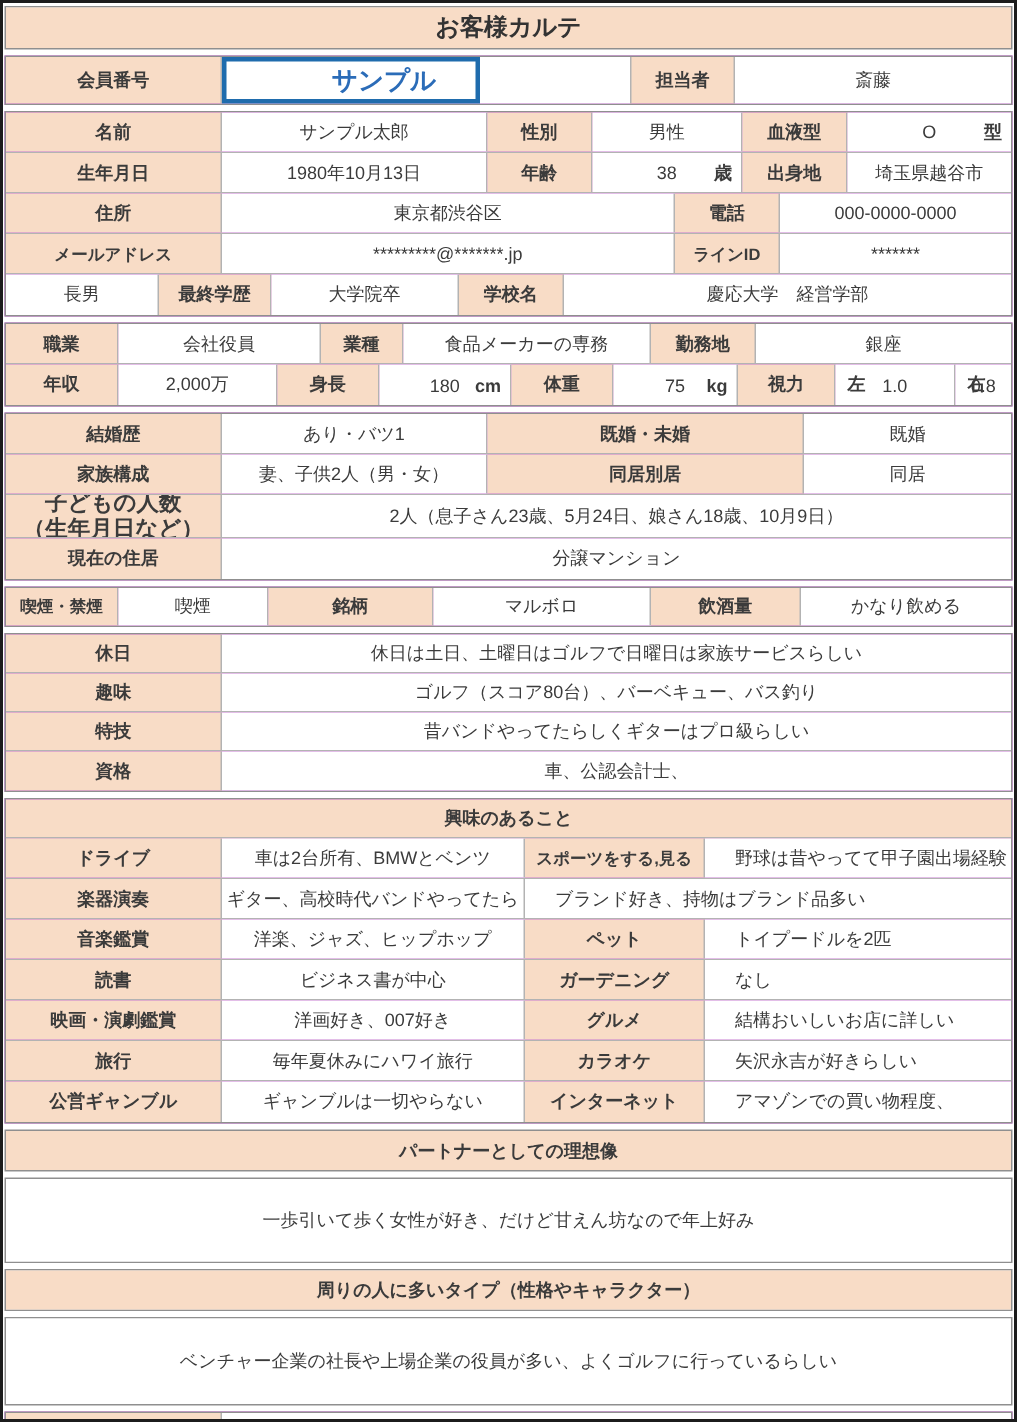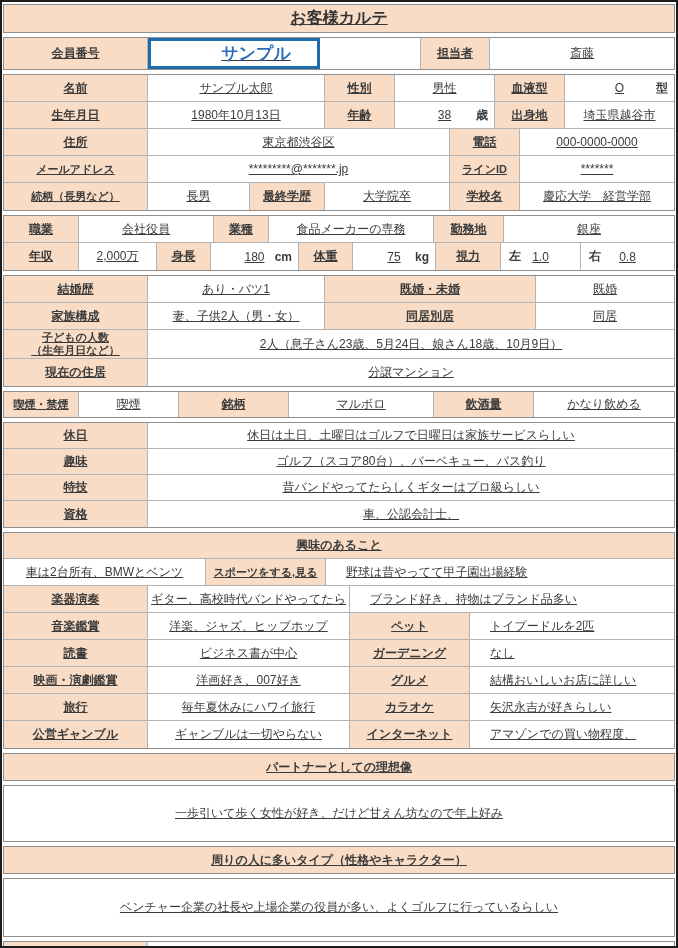--- a/index.html
+++ b/index.html
@@ -1,41 +1,41 @@
 <!DOCTYPE html>
 <html><head>
 <meta charset="utf-8">
 <style>
   * { box-sizing: border-box; }
   body { margin: 0; background: #ffffff; font-family: "Liberation Sans", "DejaVu Sans", sans-serif; color: #3b3b3b; }
   .page { width: 678px; height: 948px; border: 2px solid #1c1c1c; background: #fff; padding: 2px 1px; overflow: hidden; }
-  .section { border: 1px solid #8f8f8f; margin: 0 0 4px 0; background: #d946ef; text-decoration: underline; }
+  .section { border: 1px solid #8f8f8f; margin: 0 0 4px 0; background: #d946ef; }
   .row { display: flex; border-bottom: 1px solid #b3b3b3; }
   .row:last-child { border-bottom: none; }
   .cell { border-right: 1px solid #b3b3b3; display: flex; align-items: center; justify-content: center; font-size: 12px; padding: 0 4px; overflow: hidden; white-space: nowrap; position: relative; }
   .cell:last-child { border-right: none; flex: 1; }
   .lbl { background: #f8dcc6; font-weight: bold; }
   .val { background: #fff; }
   .val.left { justify-content: flex-start; padding-left: 20px; }
   .unit-r { position: absolute; right: 6px; font-weight: bold; }
   .unit-l { position: absolute; left: 8px; font-weight: bold; }
   .h27 { height: 27px; } .h31 { height: 31px; } .h29 { height: 29px; }
   .h25 { height: 25px; } .h26 { height: 26px; } .h41 { height: 41px; }
-  .w55 { width: 55px; } .w62 { width: 54px; } .w65 { width: 65px; } .w70 { width: 70px; }
-  .w75 { width: 75px; } .w80 { width: 80px; } .w83 { width: 83px; } .w85 { width: 78px; }
+  .w55 { width: 55px; } .w62 { width: 68px; } .w65 { width: 65px; } .w70 { width: 70px; }
+  .w75 { width: 75px; } .w80 { width: 80px; } .w83 { width: 83px; } .w85 { width: 106px; }
   .w88 { width: 88px; } .w100 { width: 100px; } .w102 { width: 102px; } .w110 { width: 110px; }
   .w120 { width: 120px; } .w125 { width: 125px; } .w128 { width: 144px; } .w135 { width: 135px; }
   .w145 { width: 145px; } .w165 { width: 165px; } .w177 { width: 177px; }
   .w195 { width: 211px; } .w202 { width: 202px; } .w302 { width: 302px; }
   .title-bar { height: 27px; background: #f8dcc6; display: flex; align-items: center; justify-content: center; font-size: 16px; font-weight: bold; color: #333; }
   .hdr-bar { height: 26px; background: #f8dcc6; display: flex; align-items: center; justify-content: center; font-size: 12px; font-weight: bold; border-bottom: 1px solid #b3b3b3; }
   .hdr-bar.solo { border-bottom: none; }
   .free-text { min-height: 55px; display: flex; align-items: center; justify-content: center; font-size: 12px; background: #fff; }
   .member-input { width: 172px; border: 3px solid #1f6cad; background: #fff; display: flex; align-items: center; justify-content: center; font-size: 17px; font-weight: bold; color: #2b6cb8; padding-left: 44px; }
-  .kids-lbl { flex-direction: column; line-height: 1.15; font-size: 11px; white-space: normal; text-align: center; }
+  .kids-lbl { flex-direction: column; line-height: 1.15; font-size: 15px; white-space: normal; text-align: center; }
   .small-lbl { font-size: 11px; }
 </style>
 </head>
 <body>
 
 <div class="page">
 
   <div class="section">
     <div class="title-bar">お客様カルテ</div>
   </div>
@@ -79,21 +79,20 @@
       <div class="cell lbl w70">電話</div>
       <div class="cell val">000-0000-0000</div>
     </div>
     <div class="row h27">
       <div class="cell lbl w128 small-lbl">メールアドレス</div>
       <div class="cell val w302">*********@*******.jp</div>
       <div class="cell lbl w70 small-lbl">ラインID</div>
       <div class="cell val">*******</div>
     </div>
     <div class="row h27">
-      <div class="cell lbl w128 small-lbl">続柄（長男など）</div>
       <div class="cell val w102">長男</div>
       <div class="cell lbl w75">最終学歴</div>
       <div class="cell val w125">大学院卒</div>
       <div class="cell lbl w70">学校名</div>
       <div class="cell val">慶応大学　経営学部</div>
     </div>
   </div>
 
   <div class="section">
     <div class="row h27">
@@ -181,20 +180,21 @@
     </div>
     <div class="row h26">
       <div class="cell lbl w128">資格</div>
       <div class="cell val">車、公認会計士、</div>
     </div>
   </div>
 
   <div class="section">
     <div class="hdr-bar">興味のあること</div>
     <div class="row h27">
+      <div class="cell lbl w128">ドライブ</div>
       <div class="cell val w202">車は2台所有、BMWとベンツ</div>
       <div class="cell lbl w120 small-lbl">スポーツをする,見る</div>
       <div class="cell val left">野球は昔やってて甲子園出場経験</div>
     </div>
     <div class="row h27">
       <div class="cell lbl w128">楽器演奏</div>
       <div class="cell val w202">ギター、高校時代バンドやってたら</div>
       <div class="cell val left">ブランド好き、持物はブランド品多い</div>
     </div>
     <div class="row h27">

